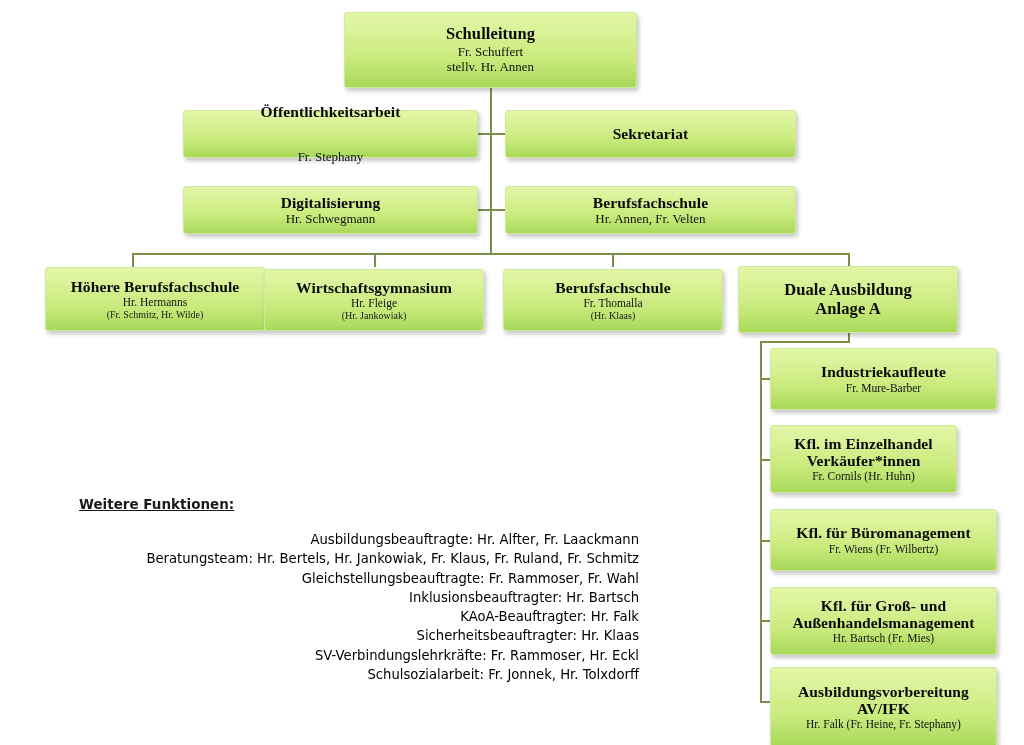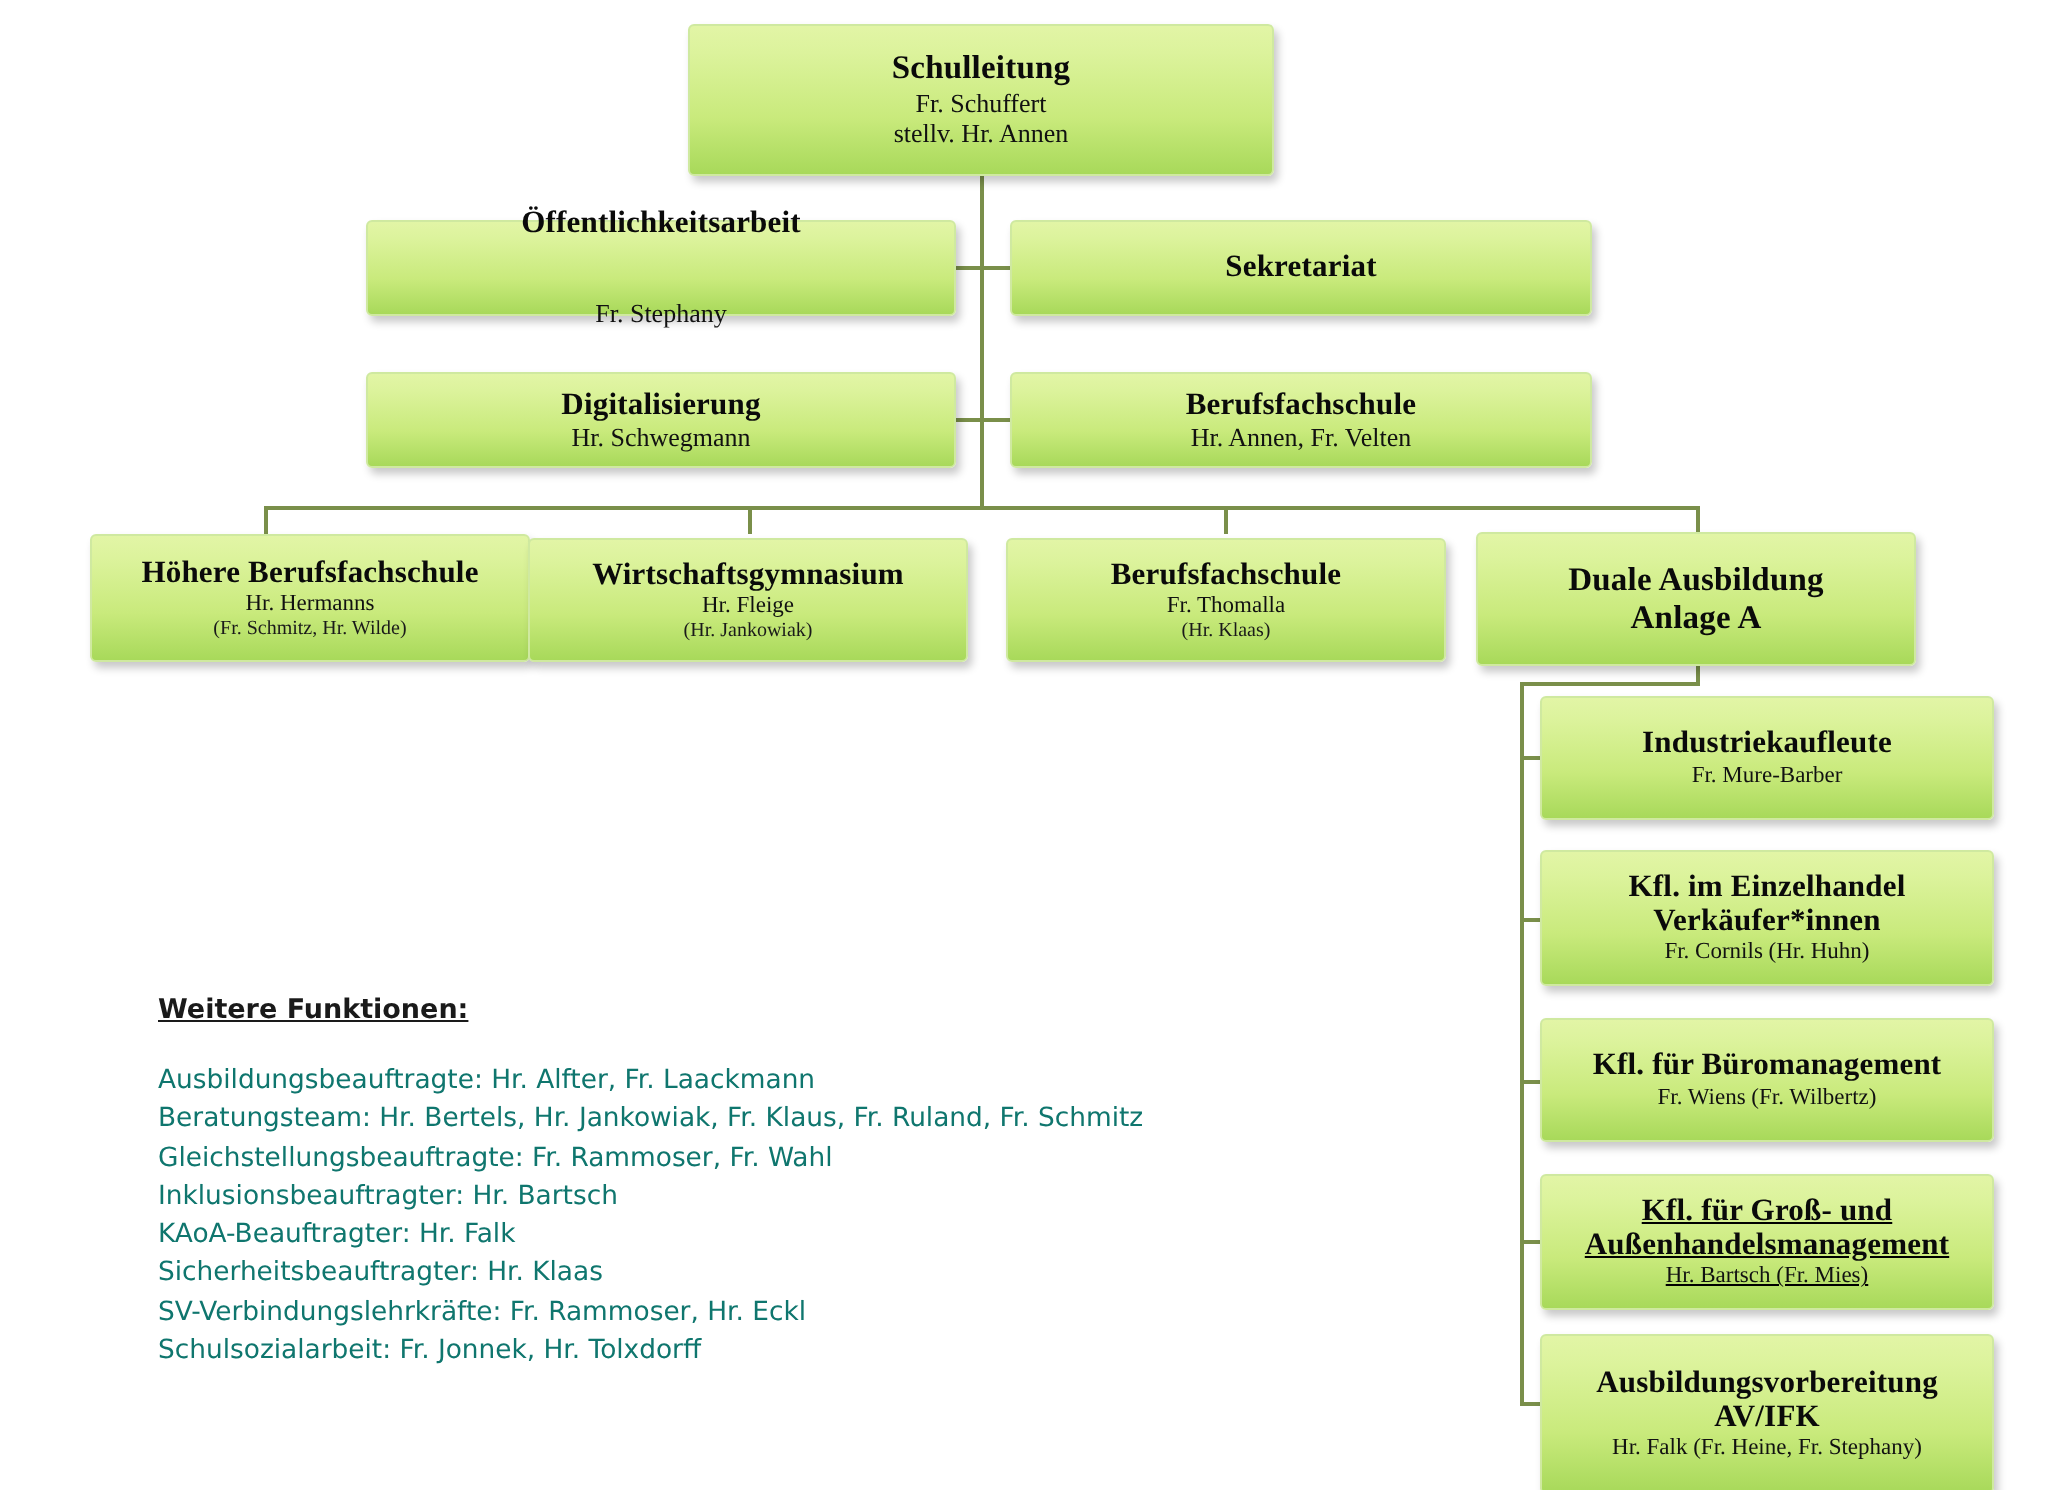--- a/index.html
+++ b/index.html
@@ -87,23 +87,24 @@
     margin-bottom: 18px;
     display: inline-block;
   }
   #notes ul {
     margin: 0;
     padding: 0;
     list-style: none;
   }
   #notes li {
     font-size: 13.2px;
-    color: #0f766e;
+    color: #000000;
     line-height: 19.3px;
     white-space: nowrap;
+    text-align: right;
   }
 </style>
 </head>
 <body>
 
 <div id="chart-canvas">
 
   <div class="conn v" style="left:490px; top:88px; height:166px;"></div>
 
   <div class="conn h" style="left:477px; top:133px; width:14px;"></div>
@@ -176,32 +177,32 @@
   <div class="node" style="left:738px; top:266px; width:220px; height:67px;">
     <div class="title big">Duale Ausbildung</div>
     <div class="title big">Anlage A</div>
   </div>
 
   <div class="node" style="left:770px; top:348px; width:227px; height:62px;">
     <div class="title">Industriekaufleute</div>
     <div class="sub small">Fr. Mure-Barber</div>
   </div>
 
-  <div class="node" style="left:770px; top:425px; width:227px; height:68px;">
+  <div class="node" style="left:770px; top:425px; width:187px; height:68px;">
     <div class="title">Kfl. im Einzelhandel</div>
     <div class="title">Verkäufer*innen</div>
     <div class="sub small">Fr. Cornils (Hr. Huhn)</div>
   </div>
 
   <div class="node" style="left:770px; top:509px; width:227px; height:62px;">
     <div class="title">Kfl. für Büromanagement</div>
     <div class="sub small">Fr. Wiens (Fr. Wilbertz)</div>
   </div>
 
-  <div class="node" style="left:770px; top:587px; width:227px; height:68px;text-decoration:underline;">
+  <div class="node" style="left:770px; top:587px; width:227px; height:68px;">
     <div class="title">Kfl. für Groß- und</div>
     <div class="title">Außenhandelsmanagement</div>
     <div class="sub small">Hr. Bartsch (Fr. Mies)</div>
   </div>
 
   <div class="node" style="left:770px; top:667px; width:227px; height:80px;">
     <div class="title">Ausbildungsvorbereitung</div>
     <div class="title">AV/IFK</div>
     <div class="sub small">Hr. Falk (Fr. Heine, Fr. Stephany)</div>
   </div>

